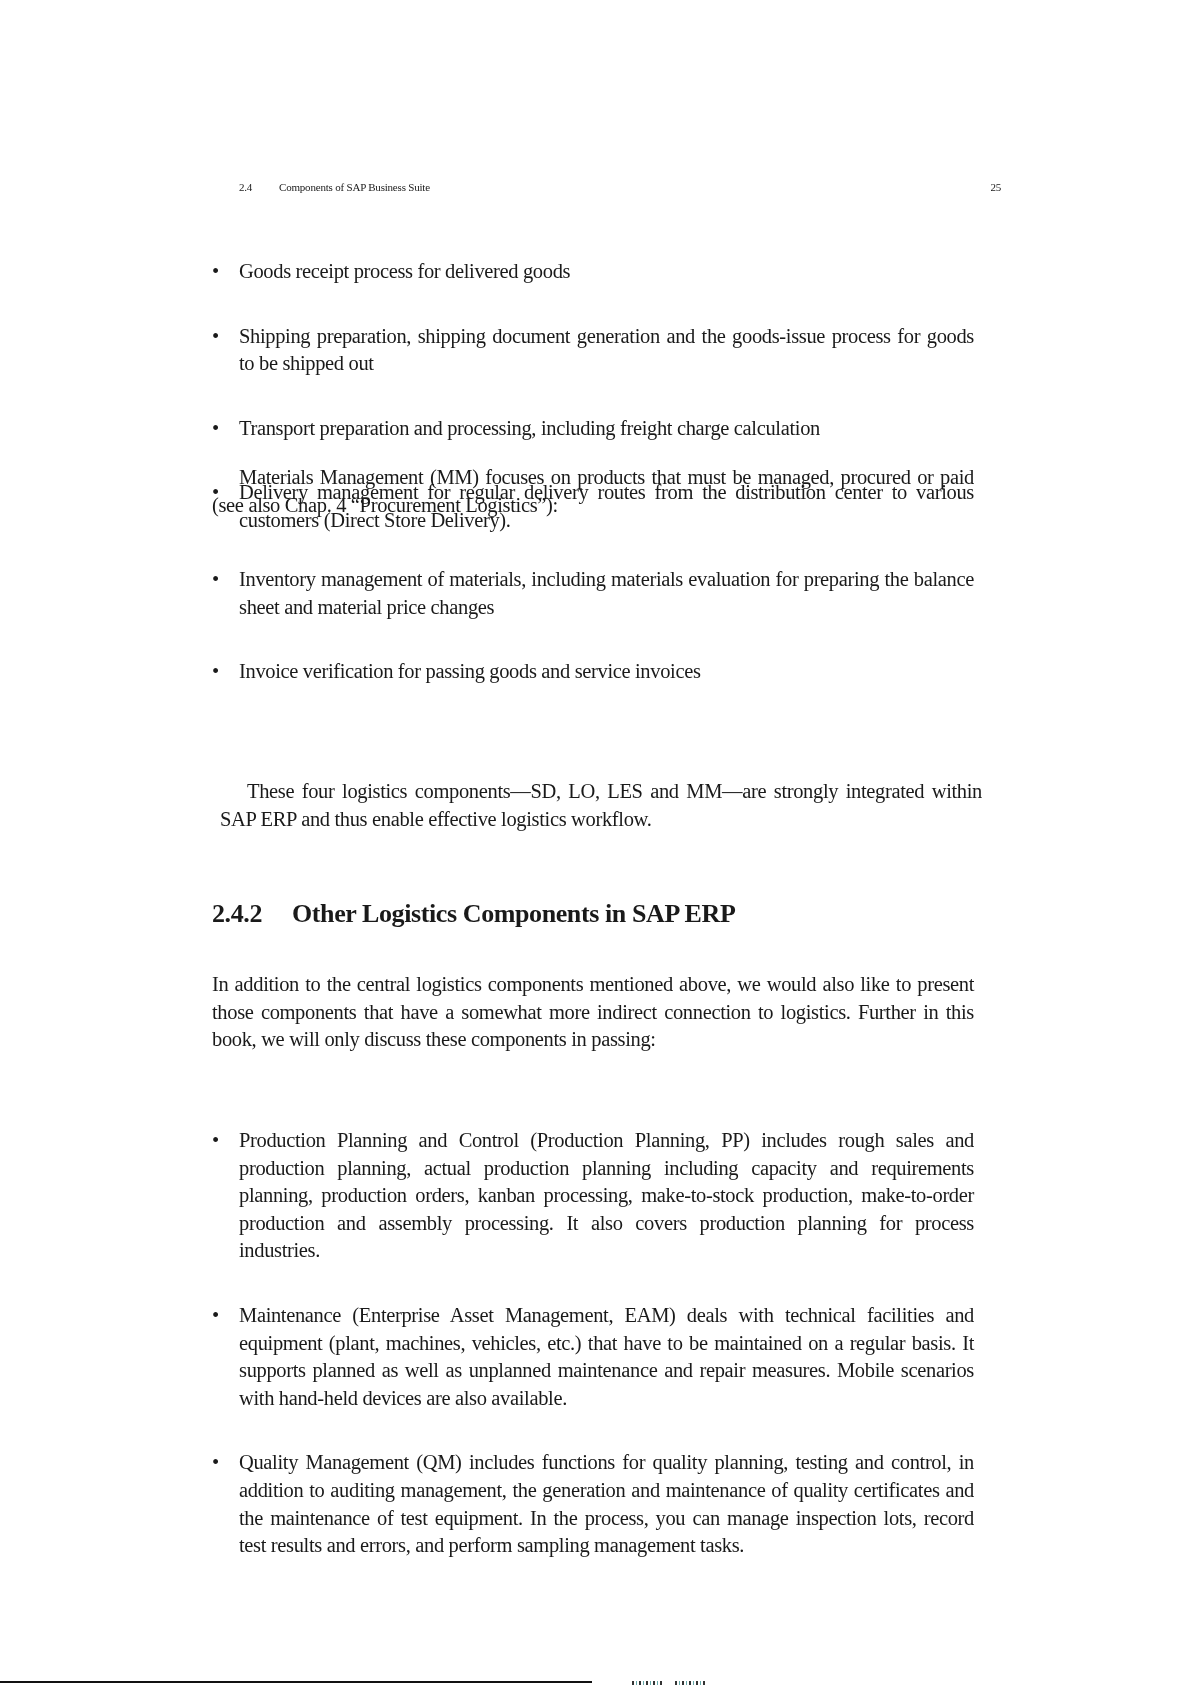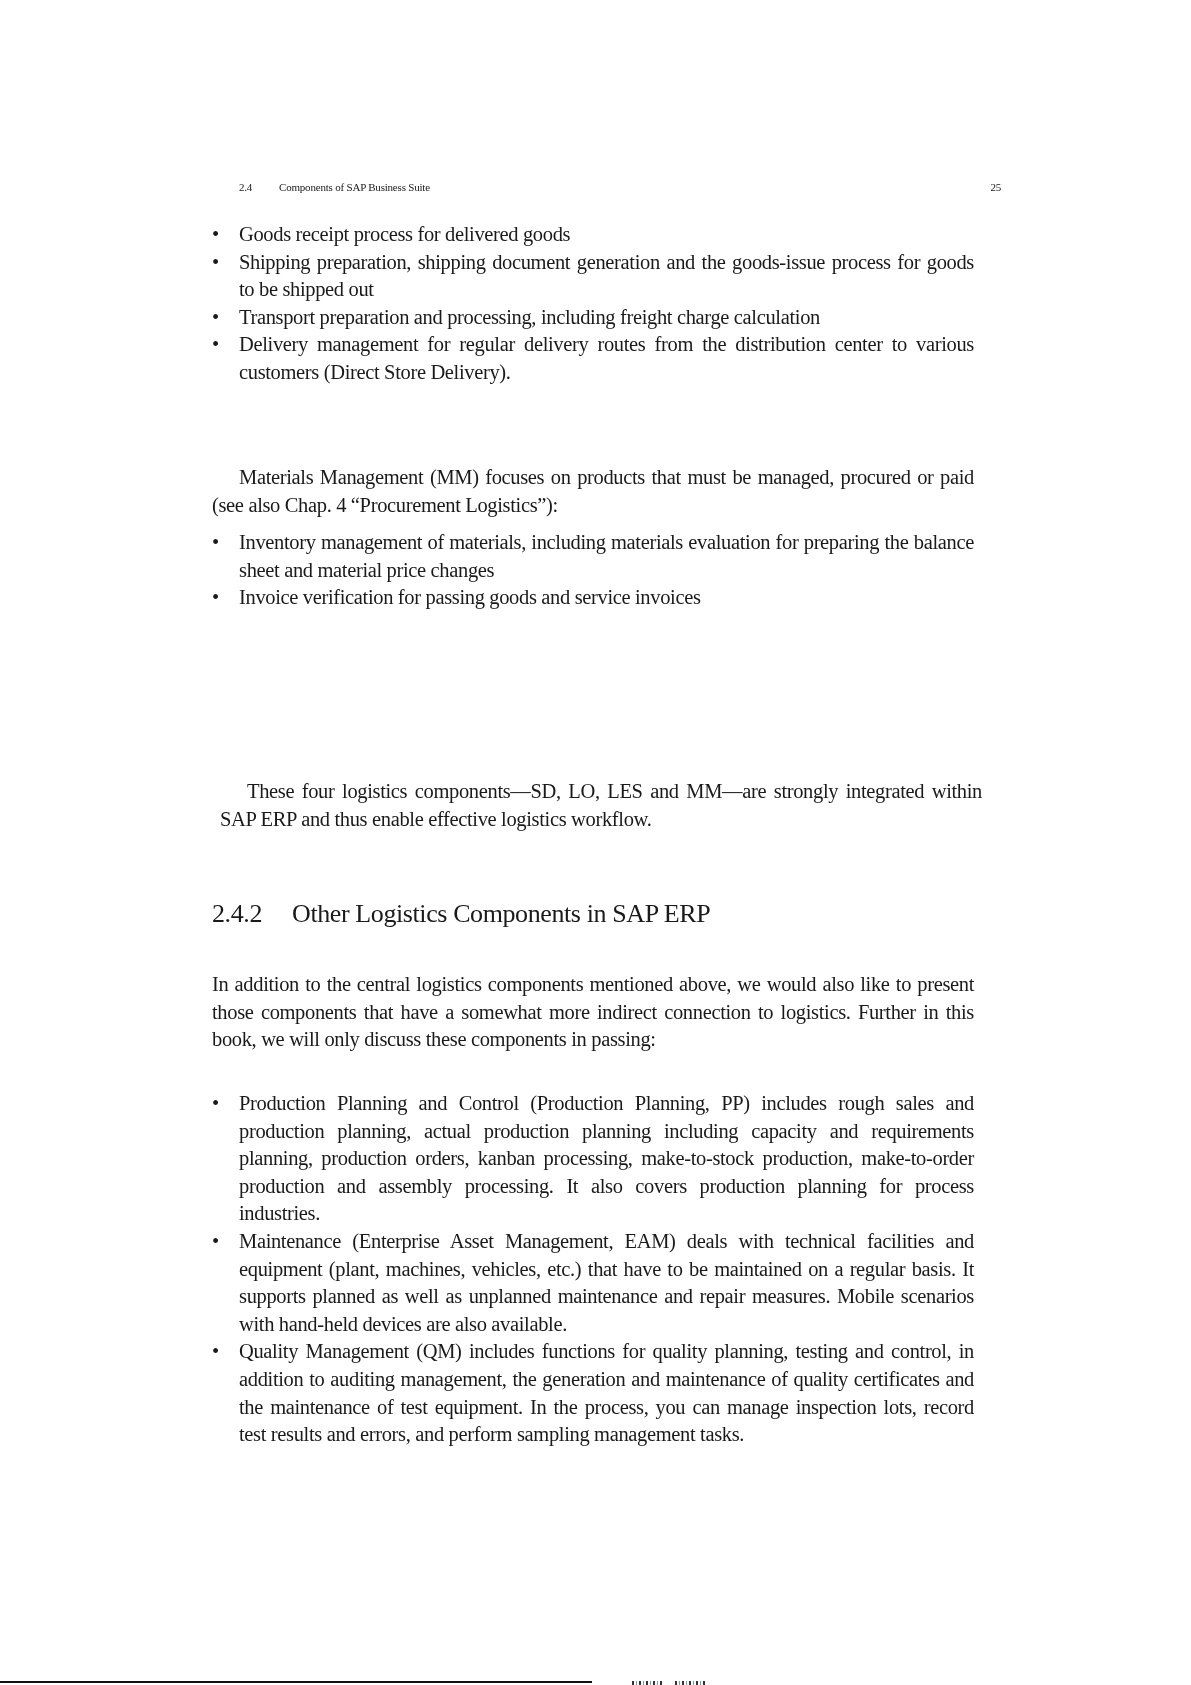--- a/index.html
+++ b/index.html
@@ -10,25 +10,25 @@
   }
   .page { position: absolute; left: 212px; top: 0; width: 762px; }
   .running-head {
     position: absolute; top: 177px; left: 7px; width: 762px;
     font-size: 11px; line-height: 20px; letter-spacing: -0.2px; margin-left: 20px;
   }
   .running-head .sec-num { display: inline-block; width: 40px; }
   .running-head .page-num { position: absolute; right: 0; top: 0; }
   .text-block { position: absolute; left: 0; width: 762px; font-size: 20.5px; line-height: 27.6px; letter-spacing: -0.35px; }
   ul.bullets { list-style: none; margin: 0; padding: 0; }
-  ul.bullets li { position: relative; padding-left: 27px; text-align: justify; }
+  ul.bullets li { position: relative; padding-left: 27px; text-align: justify; margin-top: 37px; }
   ul.bullets li::before { content: "•"; position: absolute; left: 0; top: 0; }
   p.para { margin: 0; text-align: justify; }
   p.para.indent { text-indent: 27px; }
-  .section-heading { position: absolute; left: 0; top: 898px; font-size: 26px; line-height: 32px; letter-spacing: -0.4px; }
+  .section-heading { position: absolute; left: 0; top: 898px; font-size: 26px; line-height: 32px; letter-spacing: -0.4px; font-weight: bold; }
   .section-heading .num { display: inline-block; width: 80px; }
   .footer-rule { position: absolute; left: 0; top: 1681px; width: 592px; height: 2px; background: #111; }
   .footer-artifact { position: absolute; top: 1681px; height: 4px; background: repeating-linear-gradient(90deg,#333 0 2px,#fff 2px 4px,#6aa 4px 5px,#fff 5px 7px); }
 </style>
 </head>
 <body>
 
 <div class="page">
 
   <div class="running-head">

